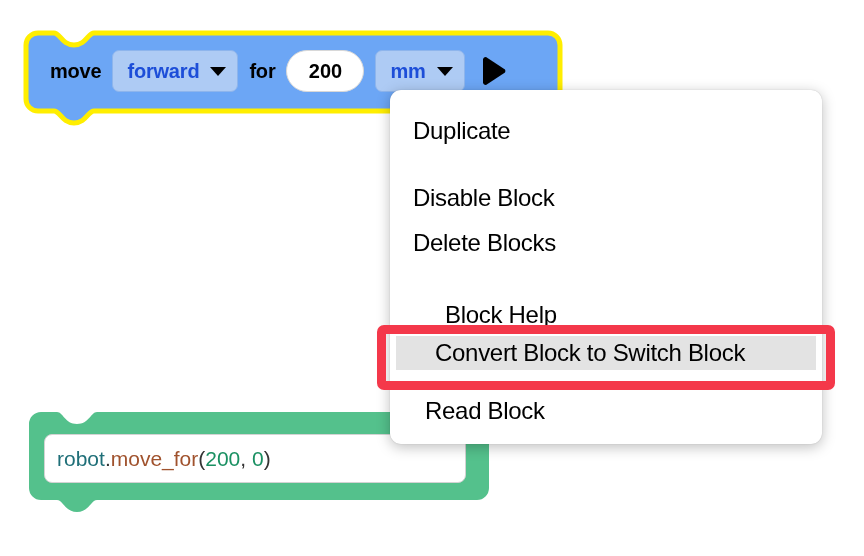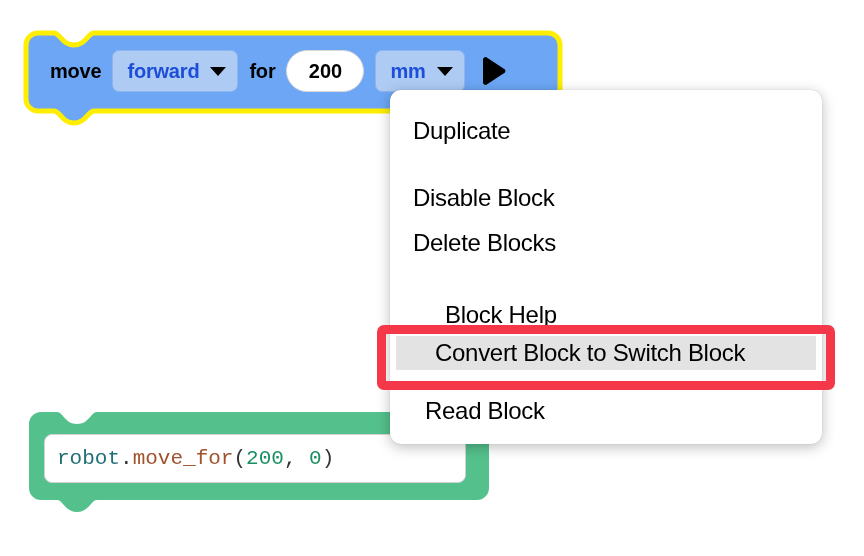--- a/index.html
+++ b/index.html
@@ -132,21 +132,21 @@
     height: 49px;
     background: #ffffff;
     border: 1px solid #d3d3d3;
     border-radius: 8px;
     display: flex;
     align-items: center;
     padding-left: 12px;
     box-sizing: border-box;
   }
   .code-text {
-    font-family: Liberation Mono, monospace;
+    font-family: Liberation Sans, sans-serif;
     font-size: 21px;
     white-space: pre;
     letter-spacing: 0px;
   }
   .tok-obj   { color: #1f6f78; }
   .tok-dot   { color: #333333; }
   .tok-fn    { color: #a0522d; }
   .tok-paren { color: #333333; }
   .tok-num   { color: #1a9062; }
   .tok-comma { color: #333333; }

